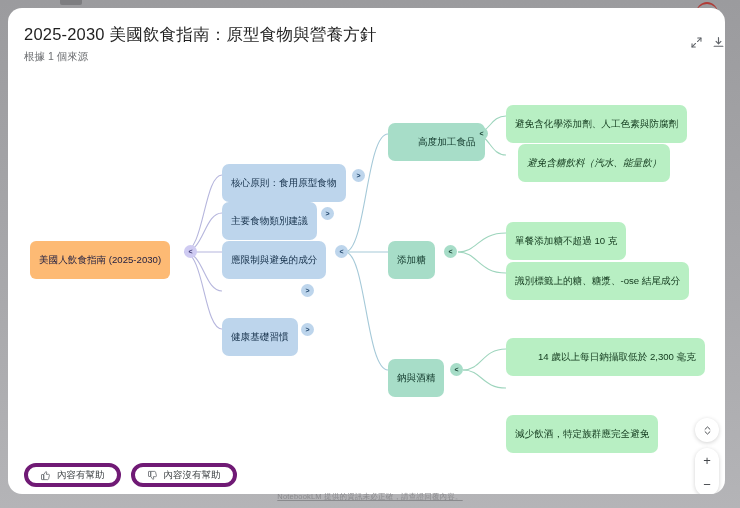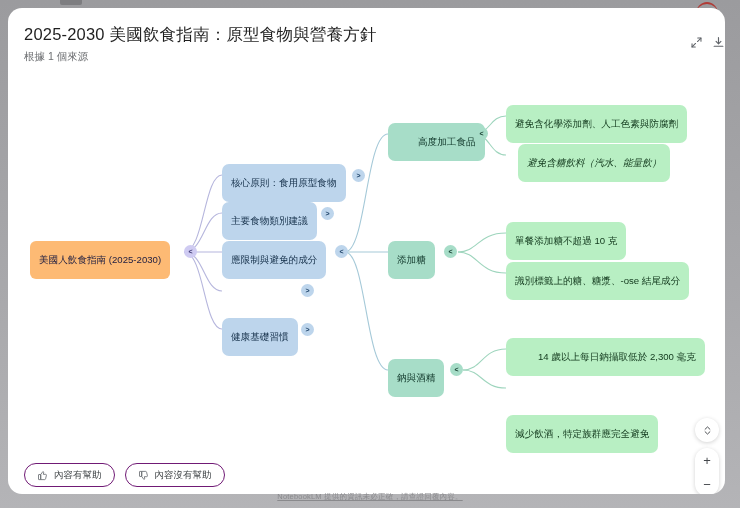--- a/index.html
+++ b/index.html
@@ -124,21 +124,21 @@
   }
 
   
   #feedback-bar {
     position: absolute; left: 16px; top: 455px;
     display: flex; gap: 10px;
   }
   .fb-btn {
     display: flex; align-items: center; gap: 6px;
     height: 24px; padding: 0 12px;
-    border: 1px solid #701a75; border-radius: 12px;
+    border: 4px solid #701a75; border-radius: 12px;
     background: #fff; color: #3c4043; font-size: 9.5px;
     cursor: pointer; white-space: nowrap;
   }
   .fb-btn svg { display: block; }
 
   
   #disclaimer {
     position: absolute; left: 0; top: 492px;
     width: 740px; text-align: center;
     font-size: 7.5px; color: #8a8a8d;

